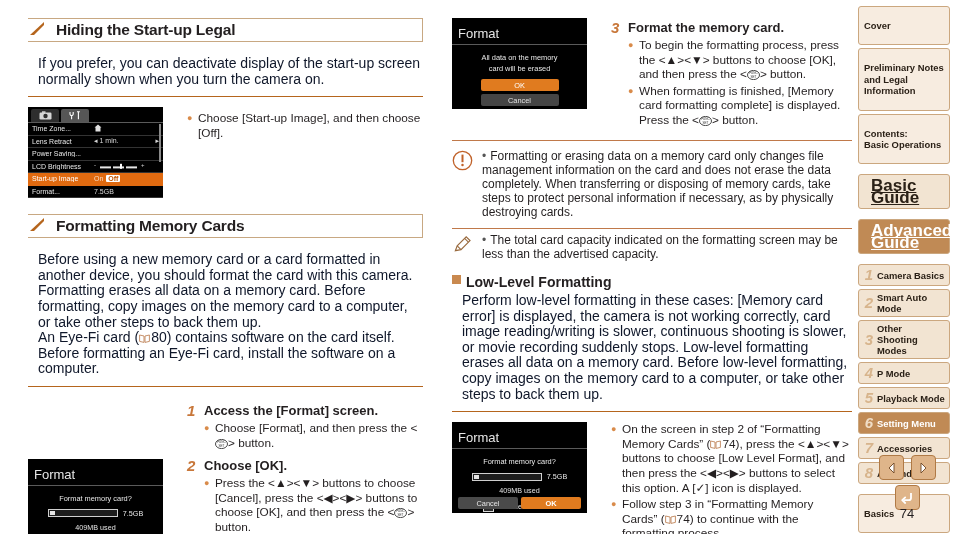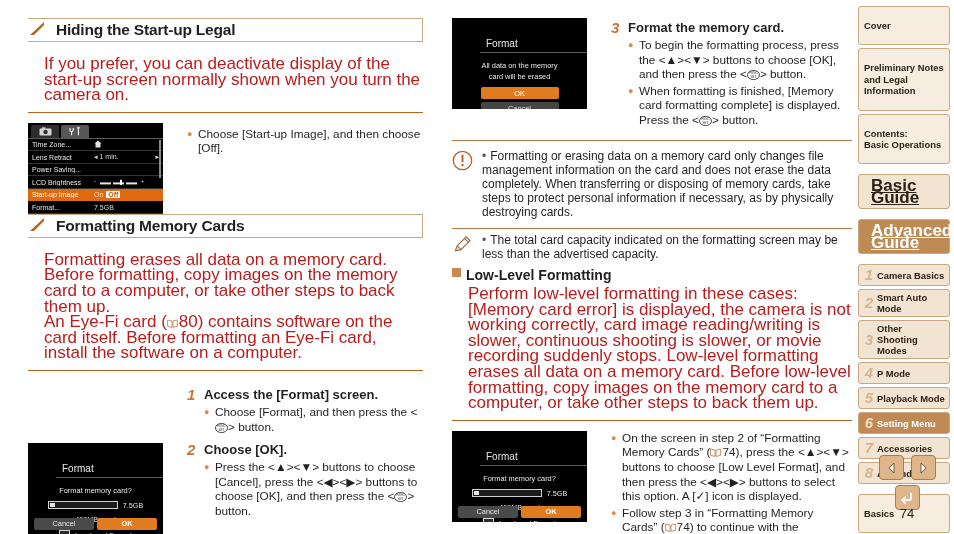--- a/index.html
+++ b/index.html
@@ -57,24 +57,24 @@
     font-size: 15.5px;
     font-weight: bold;
     margin: 0;
     letter-spacing: -0.2px;
     color: #231f20;
     line-height: 1;
   }
 
   
   p.body {
-    font-size: 17px;
+    font-size: 14px;
     line-height: 15.6px;
-    margin: 0 0 0 16px;
-    color: #b91c1c;
+    margin: 0 0 0 10px;
+    color: #0f172a;
   }
   .rule {
     border: none;
     border-top: 1px solid #b5651d;
     margin: 9px 0 0 0;
     height: 0;
   }
   .rule-thin {
     border: none;
     border-top: 1px solid #c0794a;
@@ -168,25 +168,24 @@
     position: absolute;
     right: 2px;
     top: 17px;
     width: 2px;
     height: 38px;
     background: #8a8a8a;
   }
 
   
   .shot-dlg-title {
-    font-size: 10px;
+    font-size: 13px;
     color: #e6e6e6;
-    padding: 20px 0 3px 6px;
+    padding: 8px 0 3px 6px;
     border-bottom: 1px solid #5a5a5a;
-    margin-left: 28px;
   }
   .dlg-body {
     padding-top: 7px;
     text-align: center;
     font-size: 7.4px;
     color: #e8e8e8;
     line-height: 11px;
   }
   .btn-ok {
     background: #e07b1f;
@@ -334,21 +333,21 @@
   }
   .notebox .ntext .nd {
     color: #555;
     margin-right: 4px;
   }
 
   
   .subhead {
     display: flex;
     align-items: flex-start;
-    margin-top: 7px;
+    margin-top: 14px;
     margin-bottom: 3px;
   }
   .subhead .sq {
     width: 9px;
     height: 9px;
     background: #c9894f;
     margin-right: 5px;
     margin-bottom: 3px;
     flex: 0 0 9px;
   }
@@ -552,30 +551,31 @@
         </div>
       </div>
       <div class="sidetext">
         <div class="bullet">
           <span class="dot">●</span>
           <span class="btxt">Choose [Start-up Image], and then choose [Off].</span>
         </div>
       </div>
     </div>
 
-    <div class="sec-head" style="margin-top:0">
+    <div class="sec-head" style="margin-top:16px">
       <span class="flag">
         <svg width="19" height="18" viewBox="0 0 19 18">
           <path d="M2,14 L16,1 L16,4 L4,16 Z" fill="#b5651d"></path>
           <path d="M2,14 L2,17 L16,17 L16,14 Z" fill="#ffffff"></path>
         </svg>
       </span>
       <h2>Formatting Memory Cards</h2>
     </div>
 
+    <p class="body">Before using a new memory card or a card formatted in another device, you should format the card with this camera.</p>
     <p class="body">Formatting erases all data on a memory card. Before formatting, copy images on the memory card to a computer, or take other steps to back them up.</p>
     <p class="body">
       An Eye-Fi card (<span class="bookref"><svg width="11" height="9" viewBox="0 0 11 9">
             <path d="M0.6,1 L5,2 L5,8.4 L0.6,7.4 Z M10.4,1 L6,2 L6,8.4 L10.4,7.4 Z" fill="none" stroke="#c0845a" stroke-width="0.9"></path>
           </svg></span><span>80</span>) contains software on the card itself. Before formatting an Eye-Fi card, install the software on a computer.
     </p>
     <hr class="rule">
 
     <div class="figrow">
       <div class="shotwrap">

